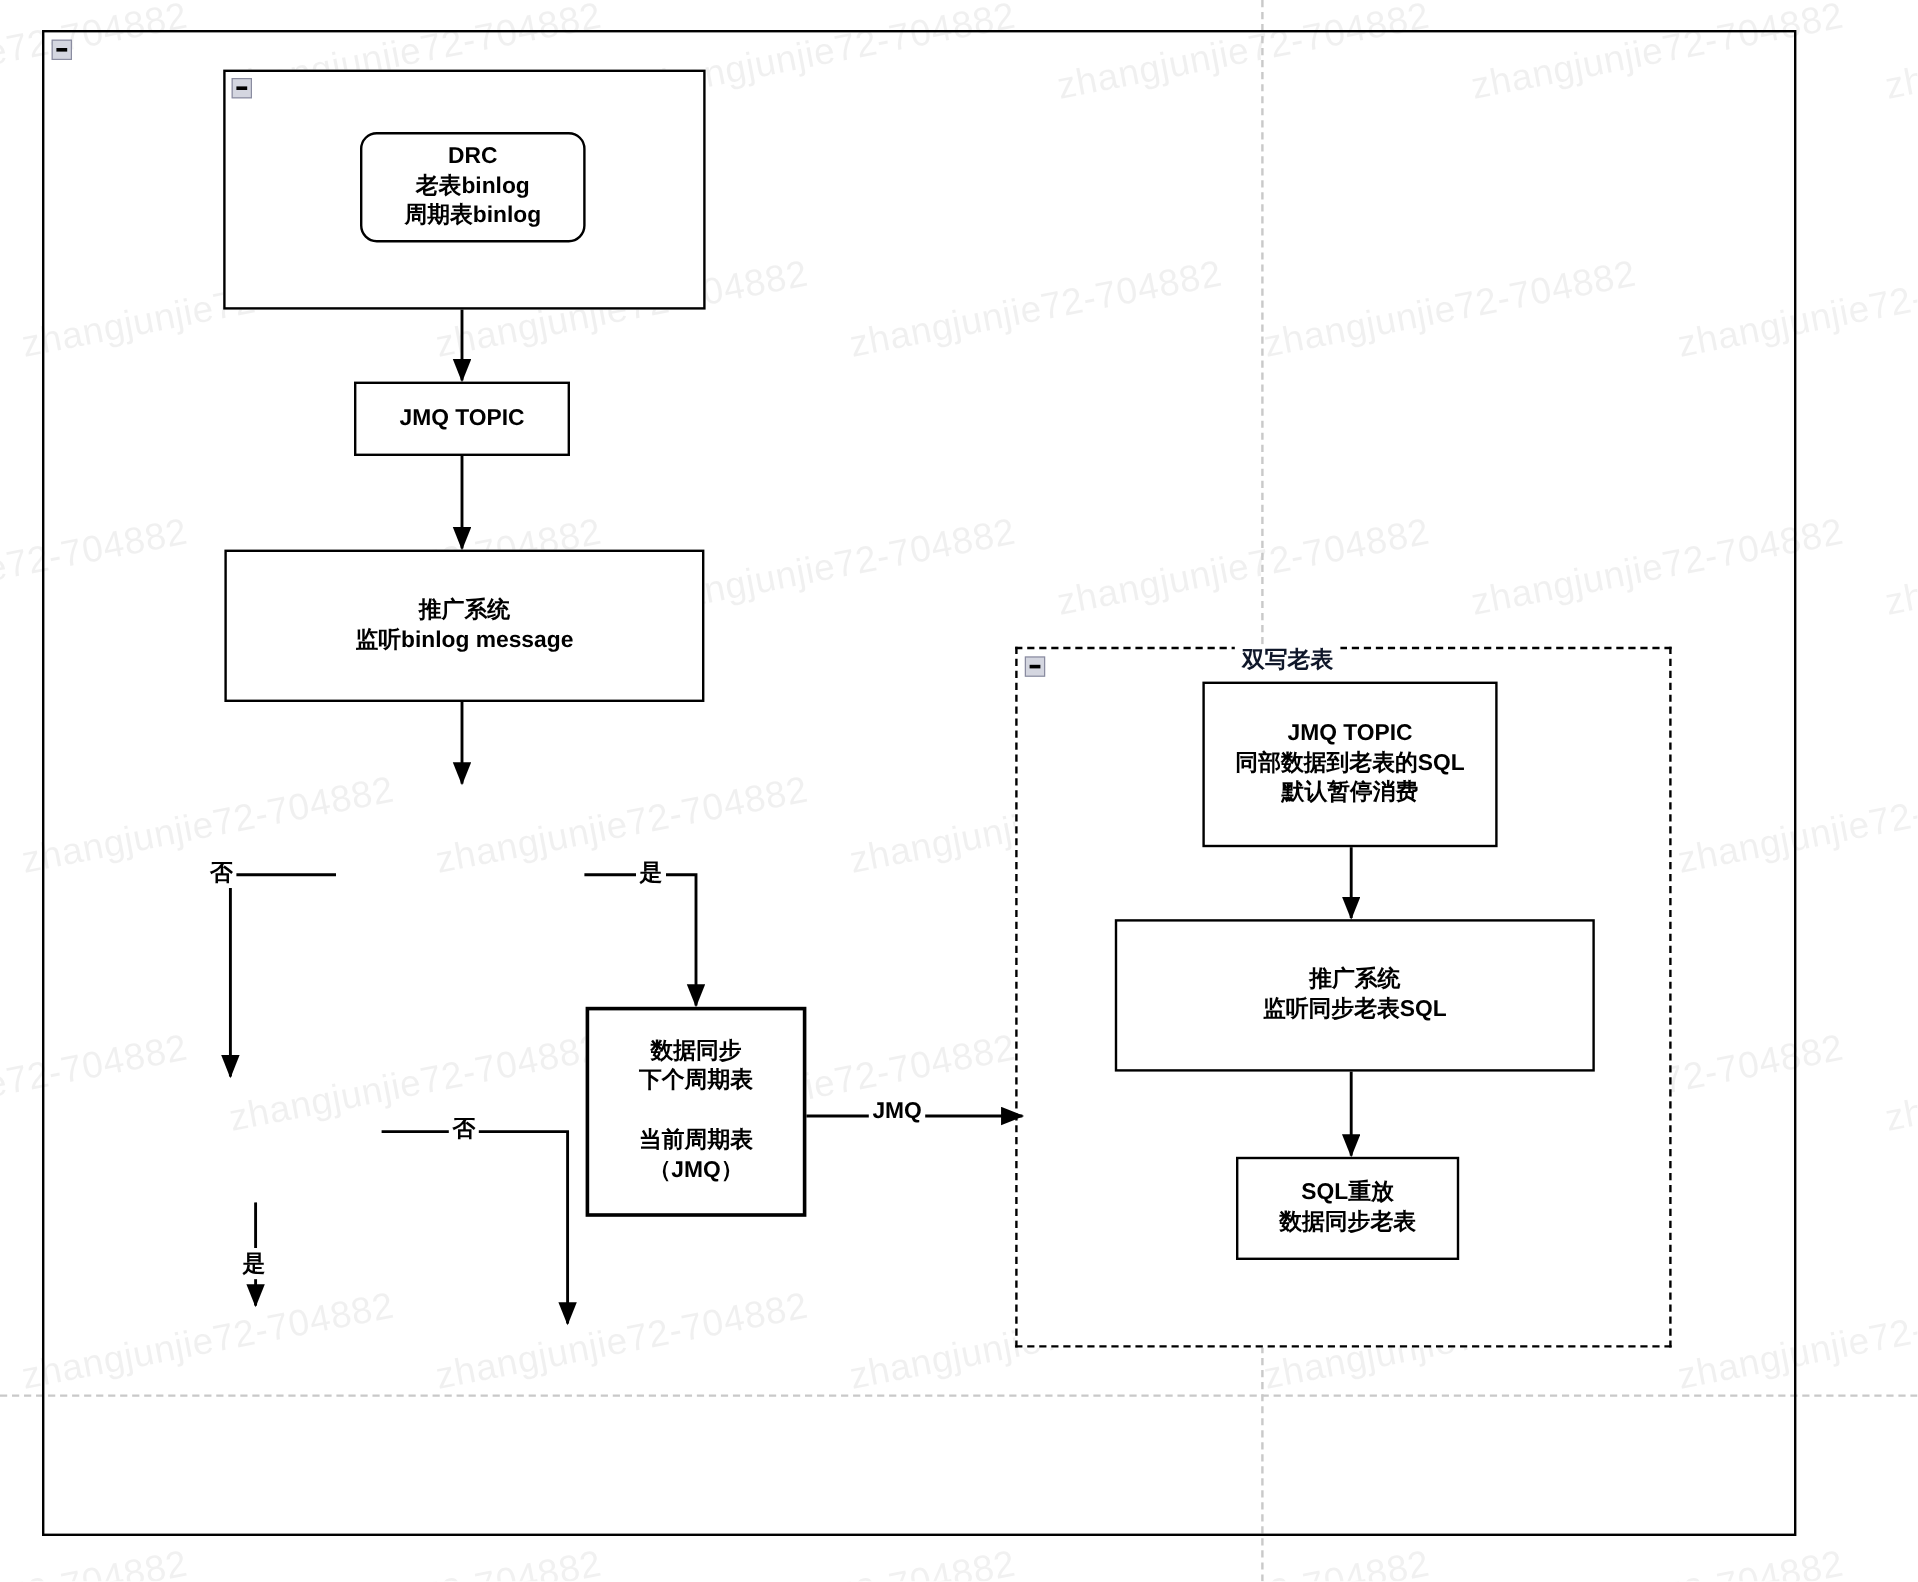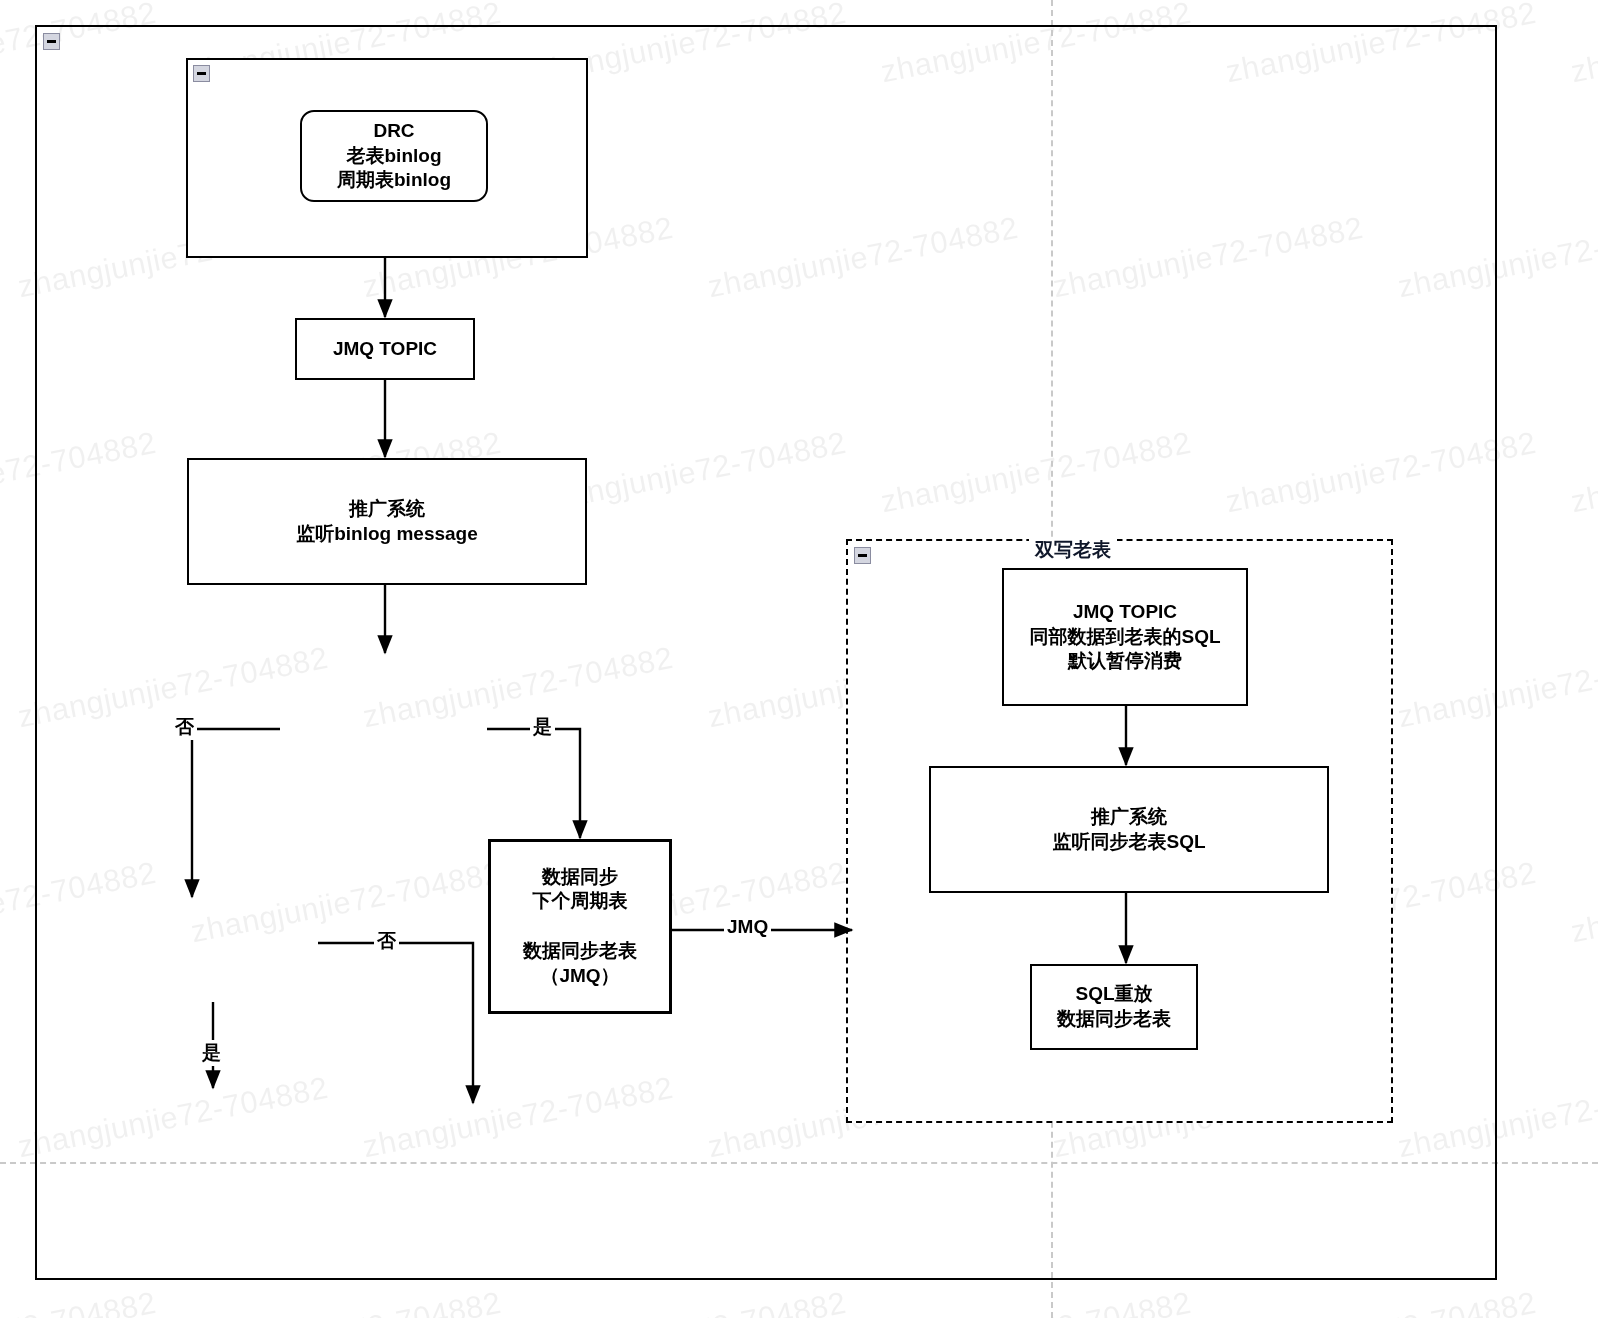--- a/index.html
+++ b/index.html
@@ -275,31 +275,31 @@
     <div class="node" style="left:187px; top:458px; width:400px; height:127px;">推广系统
 监听binlog message</div>
 
 
 
 
 
     <div class="node thick" style="left:488px; top:839px; width:184px; height:175px;">数据同步
 下个周期表
 
-数据同步老表
+当前周期表
 （JMQ）</div>
 
     <div class="node" style="left:1002px; top:568px; width:246px; height:138px;">JMQ TOPIC
 同部数据到老表的SQL
 默认暂停消费</div>
 
     <div class="node" style="left:929px; top:766px; width:400px; height:127px;">推广系统
 监听同步老表SQL</div>
 
-    <div class="node" style="left:1030px; top:964px; width:168px; height:86px;">SQL重放
+    <div class="node" style="left:1030px; top:964px; width:186px; height:86px;">SQL重放
 数据同步老表</div>
 
     <div class="edge-label" style="left:172px; top:714px;">否</div>
     <div class="edge-label" style="left:530px; top:714px;">是</div>
     <div class="edge-label" style="left:199px; top:1040px;">是</div>
     <div class="edge-label" style="left:374px; top:928px;">否</div>
     <div class="edge-label" style="left:724px; top:916px;">JMQ</div>
 
   </div>
 </div>

